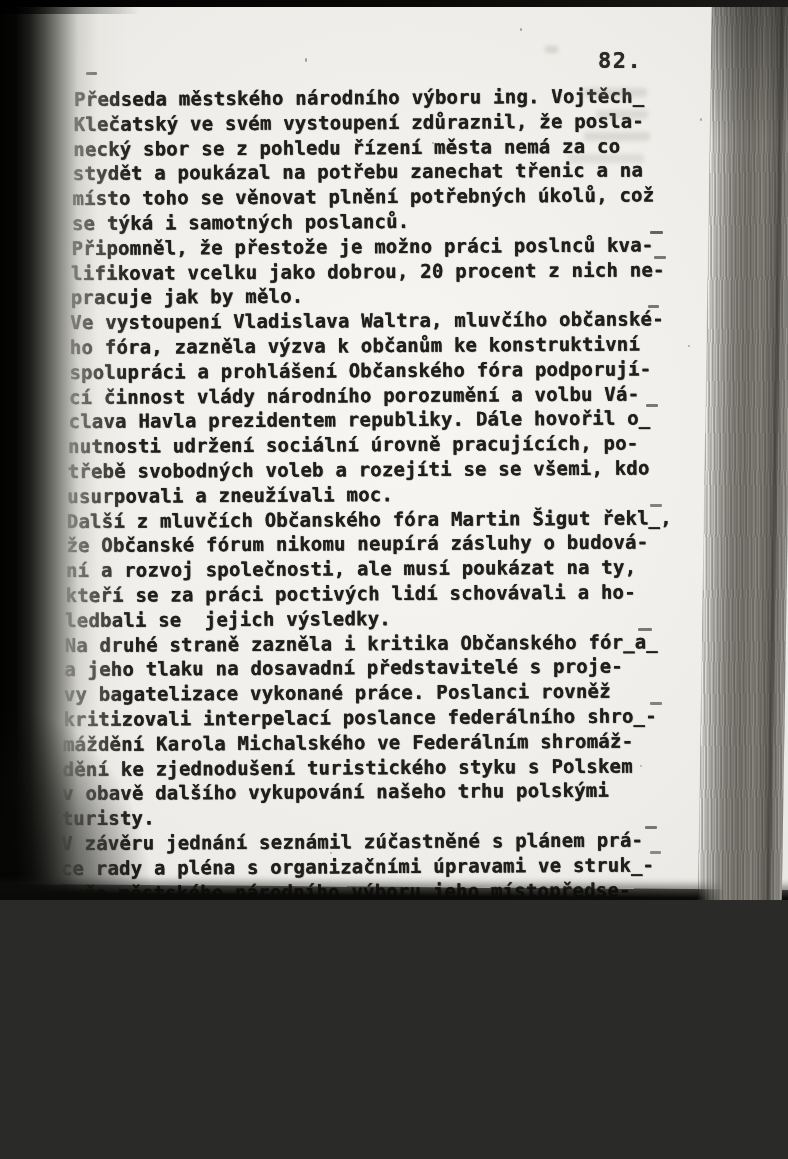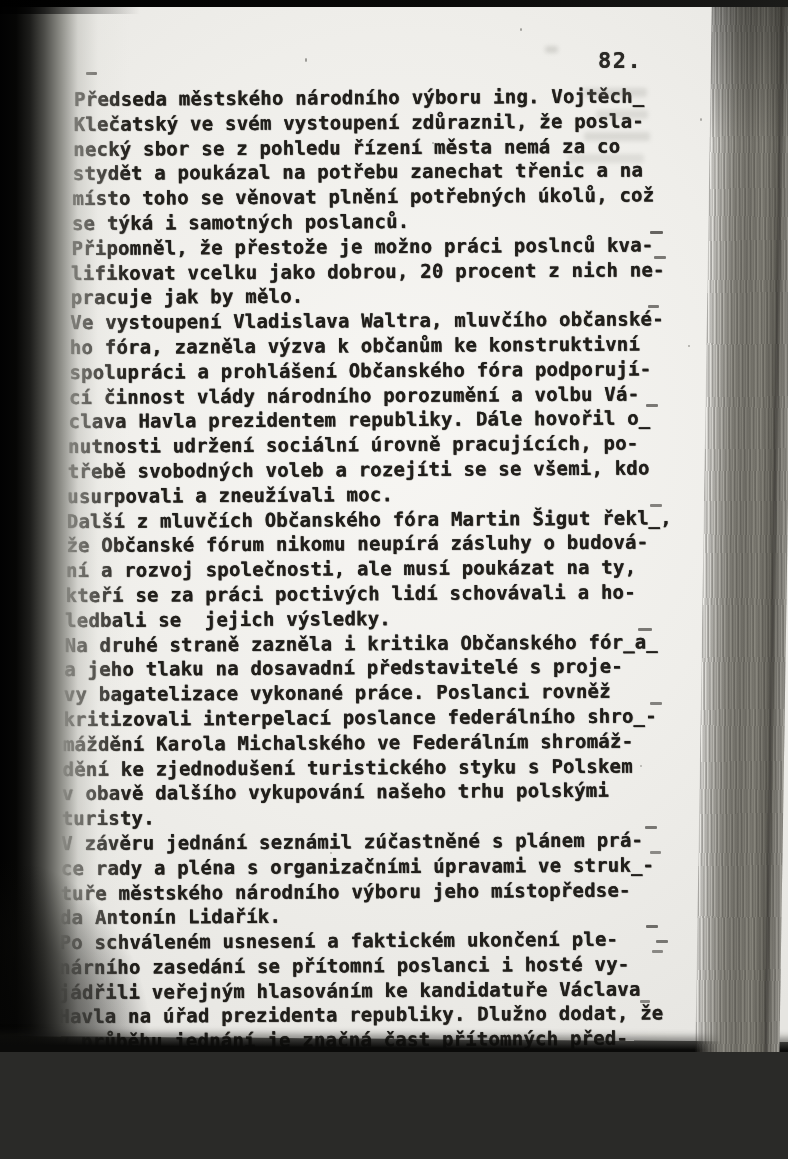--- a/index.html
+++ b/index.html
@@ -1,18 +1,18 @@
 <!DOCTYPE html>
 <html style="--ink: #211f1b;"><head>
 <meta charset="utf-8">
 <style>
   html,body{margin:0;padding:0;background:#2a2a28;}
   .page{
     position:relative;
-    width:788px;height:1052px;
+    width:788px;height:900px;
     overflow:hidden;
     background:
       radial-gradient(ellipse 640px 720px at 400px 430px, #f7f6f3 0%, #efeeea 55%, #e6e5e1 100%);
     font-family:"DejaVu Sans Mono","Liberation Mono",monospace;
   }
 
   
   .text-block{
     position:absolute;
     left:74px;top:87px;

